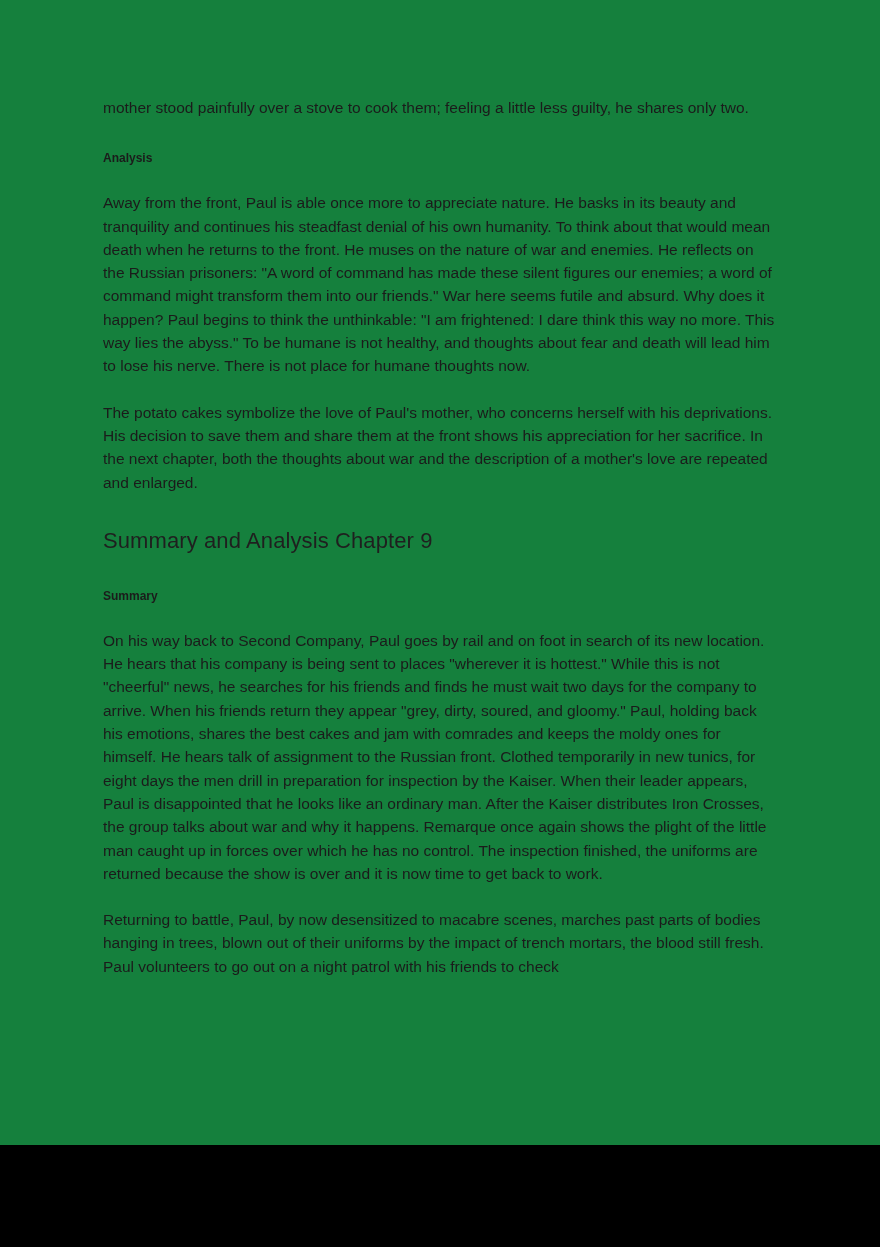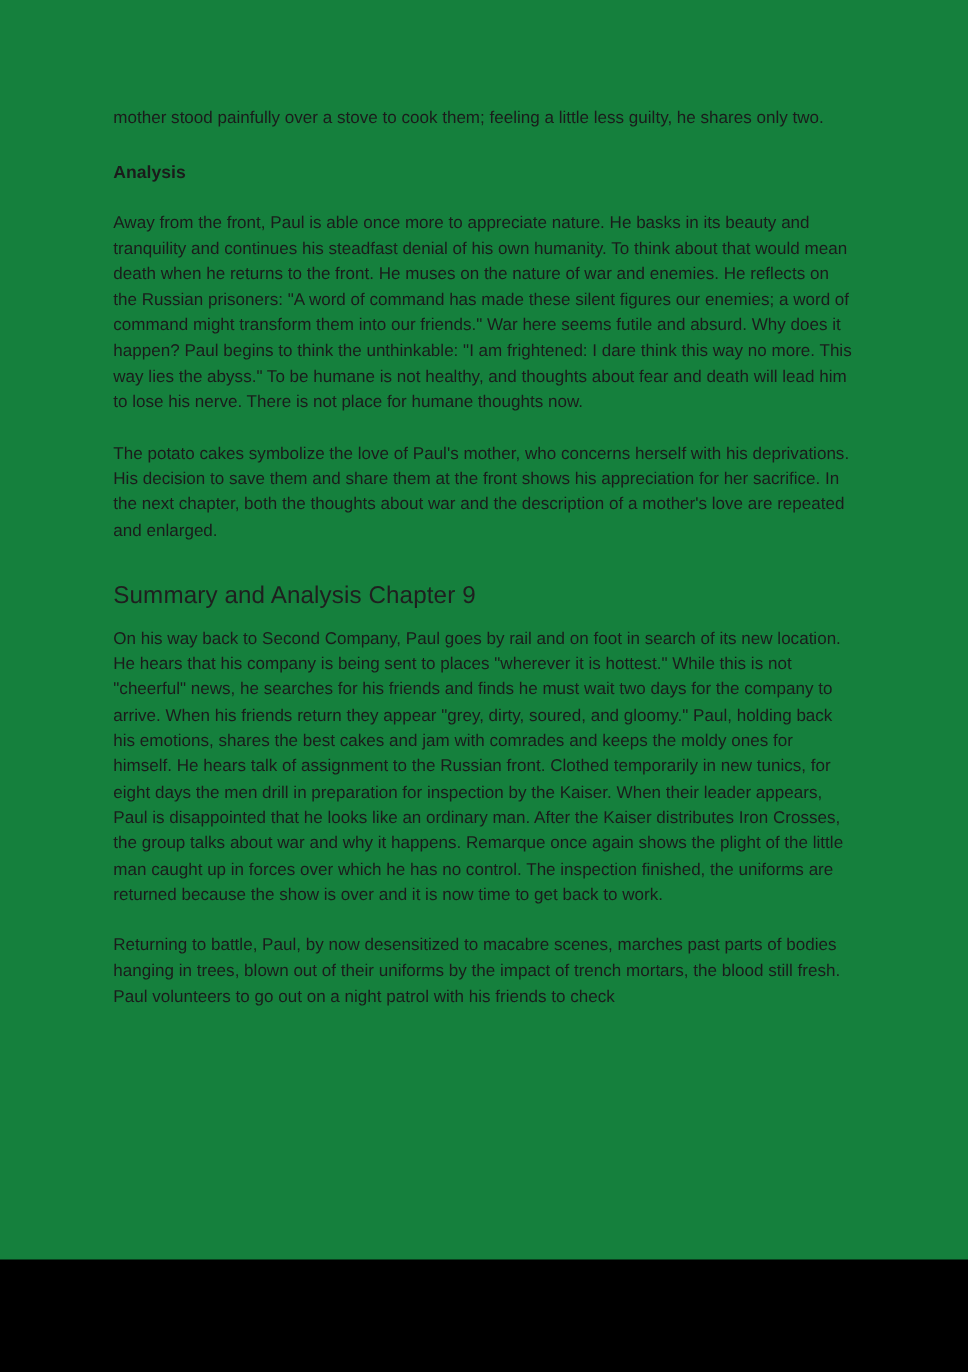--- a/index.html
+++ b/index.html
@@ -28,21 +28,21 @@
     padding-top: 96px;
     color: #1b1b1b;
     font-size: 15.5px;
     line-height: 23.3px;
   }
   .content p {
     margin: 0 0 23px 0;
     font-weight: 400;
   }
   .content h3 {
-    font-size: 16px;
+    font-size: 12px;
     line-height: 20px;
     font-weight: 700;
     color: #1b1b1b;
     margin: 29px 0 23px 0;
   }
   .content h2 {
     font-size: 22px;
     line-height: 32px;
     font-weight: 400;
     color: #1f1f1f;
@@ -61,17 +61,18 @@
 </head>
 <body>
 
 <div class="screen">
   <div class="content">
     <p>mother stood painfully over a stove to cook them; feeling a little less guilty, he shares only two.</p>
     <h3>Analysis</h3>
     <p>Away from the front, Paul is able once more to appreciate nature. He basks in its beauty and tranquility and continues his steadfast denial of his own humanity. To think about that would mean death when he returns to the front. He muses on the nature of war and enemies. He reflects on the Russian prisoners: "A word of command has made these silent figures our enemies; a word of command might transform them into our friends." War here seems futile and absurd. Why does it happen? Paul begins to think the unthinkable: "I am frightened: I dare think this way no more. This way lies the abyss." To be humane is not healthy, and thoughts about fear and death will lead him to lose his nerve. There is not place for humane thoughts now.</p>
     <p>The potato cakes symbolize the love of Paul's mother, who concerns herself with his deprivations. His decision to save them and share them at the front shows his appreciation for her sacrifice. In the next chapter, both the thoughts about war and the description of a mother's love are repeated and enlarged.</p>
     <h2>Summary and Analysis Chapter 9</h2>
+    <h3>Summary</h3>
     <p>On his way back to Second Company, Paul goes by rail and on foot in search of its new location. He hears that his company is being sent to places "wherever it is hottest." While this is not "cheerful" news, he searches for his friends and finds he must wait two days for the company to arrive. When his friends return they appear "grey, dirty, soured, and gloomy." Paul, holding back his emotions, shares the best cakes and jam with comrades and keeps the moldy ones for himself. He hears talk of assignment to the Russian front. Clothed temporarily in new tunics, for eight days the men drill in preparation for inspection by the Kaiser. When their leader appears, Paul is disappointed that he looks like an ordinary man. After the Kaiser distributes Iron Crosses, the group talks about war and why it happens. Remarque once again shows the plight of the little man caught up in forces over which he has no control. The inspection finished, the uniforms are returned because the show is over and it is now time to get back to work.</p>
     <p>Returning to battle, Paul, by now desensitized to macabre scenes, marches past parts of bodies hanging in trees, blown out of their uniforms by the impact of trench mortars, the blood still fresh. Paul volunteers to go out on a night patrol with his friends to check</p>
   </div>
   <div class="letterbox"></div>
 </div>
 
 </body></html>

